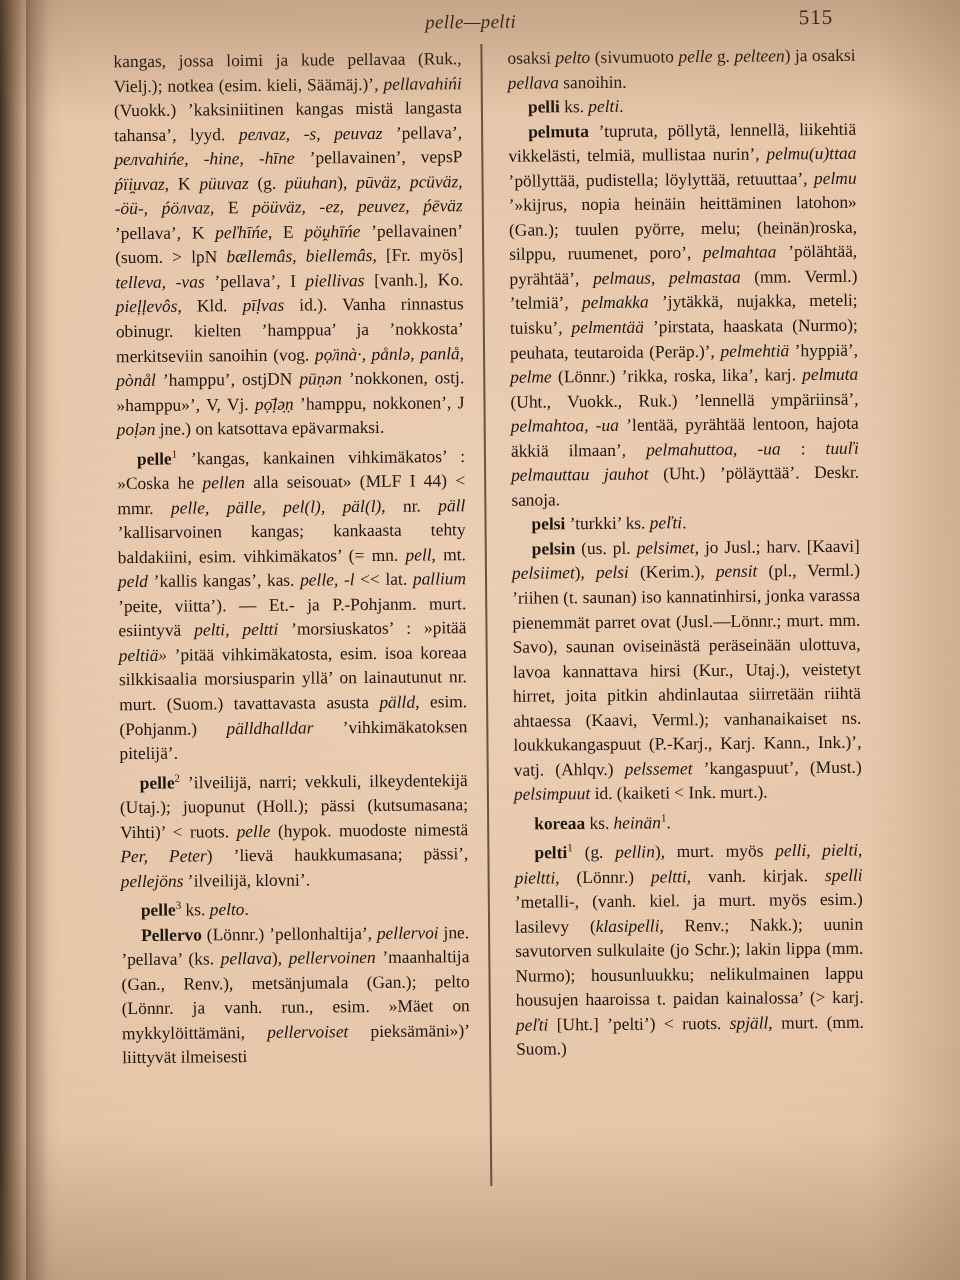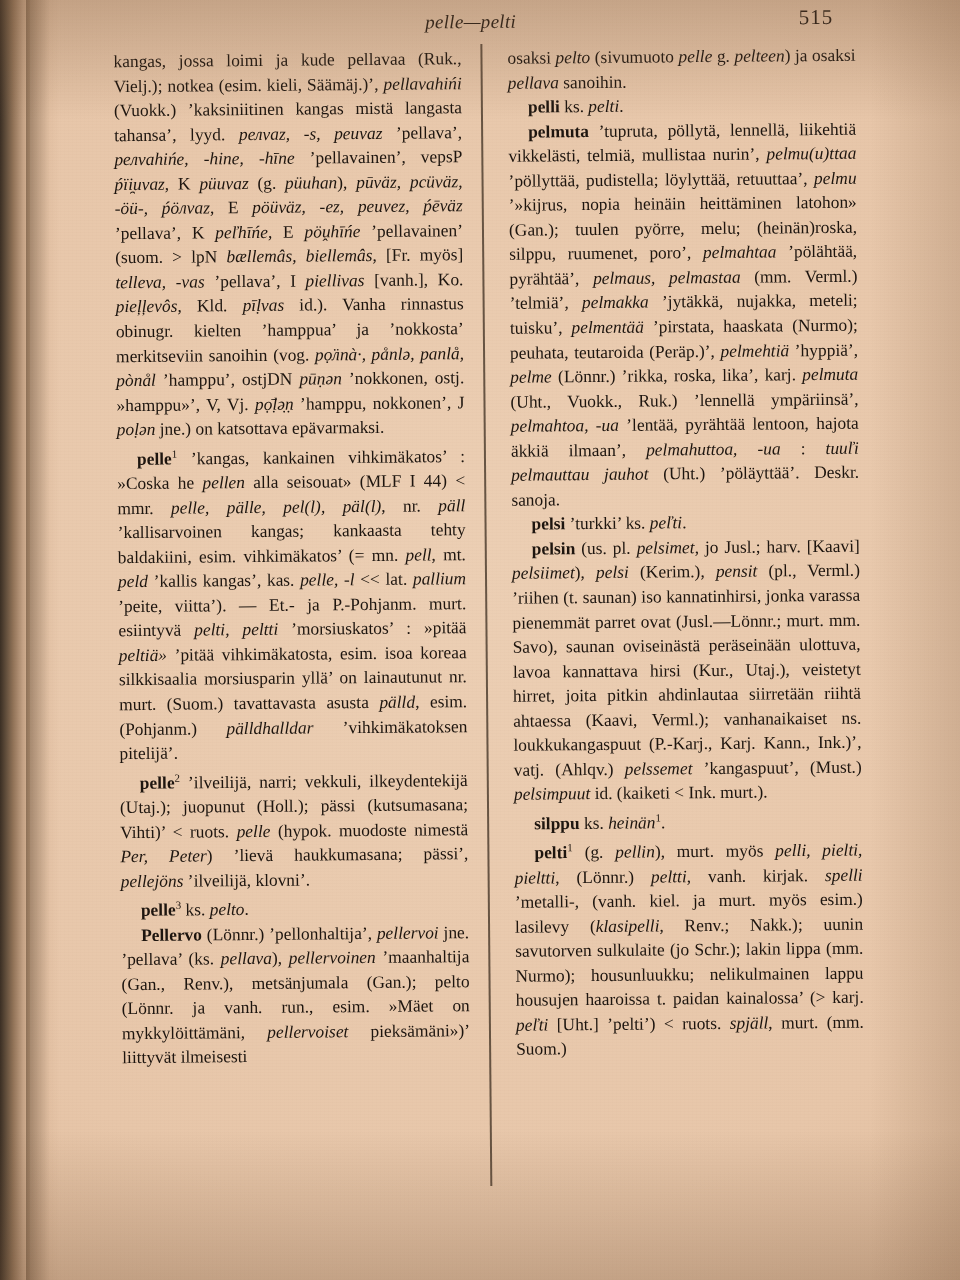--- a/index.html
+++ b/index.html
@@ -111,21 +111,21 @@
           <p class="ind"><span class="ent">pelle</span><span class="sup">2</span><span> ’ilveilijä, narri; vekkuli, ilkeydentekijä (Utaj.); juopunut (Holl.); pässi (kutsumasana; Vihti)’ &lt; ruots. </span><span class="it">pelle</span><span> (hypok. muodoste nimestä </span><span class="it">Per, Peter</span><span>) ’lievä haukkumasana; pässi’, </span><span class="it">pellejöns</span><span> ’ilveilijä, klovni’.</span></p>
           <p class="ind"><span class="ent">pelle</span><span class="sup">3</span><span> ks. </span><span class="it">pelto</span><span>.</span></p>
           <p class="ind"><span class="ent">Pellervo</span><span> (Lönnr.) ’pellonhaltija’, </span><span class="it">pellervoi</span><span> jne. ’pellava’ (ks. </span><span class="it">pellava</span><span>), </span><span class="it">pellervoinen</span><span> ’maanhaltija (Gan., Renv.), metsänjumala (Gan.); pelto (Lönnr. ja vanh. run., esim. »Mäet on mykkylöittämäni, </span><span class="it">pellervoiset</span><span> pieksämäni»)’ liittyvät ilmeisesti</span></p>
         </div>
       <div class="col" id="col-right">
           <p><span>osaksi </span><span class="it">pelto</span><span> (sivumuoto </span><span class="it">pelle</span><span> g. </span><span class="it">pelteen</span><span>) ja osaksi </span><span class="it">pellava</span><span> sanoihin.</span></p>
           <p class="ind"><span class="ent">pelli</span><span> ks. </span><span class="it">pelti</span><span>.</span></p>
           <p class="ind"><span class="ent">pelmuta</span><span> ’tupruta, pöllytä, lennellä, liikehtiä vikkelästi, telmiä, mullistaa nurin’, </span><span class="it">pelmu(u)ttaa</span><span> ’pöllyttää, pudistella; löylyttää, retuuttaa’, </span><span class="it">pelmu</span><span> ’»kijrus, nopia heinäin heittäminen latohon» (Gan.); tuulen pyörre, melu; (heinän)roska, silppu, ruumenet, poro’, </span><span class="it">pelmahtaa</span><span> ’pölähtää, pyrähtää’, </span><span class="it">pelmaus, pelmastaa</span><span> (mm. Verml.) ’telmiä’, </span><span class="it">pelmakka</span><span> ’jytäkkä, nujakka, meteli; tuisku’, </span><span class="it">pelmentää</span><span> ’pirstata, haaskata (Nurmo); peuhata, teutaroida (Peräp.)’, </span><span class="it">pelmehtiä</span><span> ’hyppiä’, </span><span class="it">pelme</span><span> (Lönnr.) ’rikka, roska, lika’, karj. </span><span class="it">pelmuta</span><span> (Uht., Vuokk., Ruk.) ’lennellä ympäriinsä’, </span><span class="it">pelmahtoa, -ua</span><span> ’lentää, pyrähtää lentoon, hajota äkkiä ilmaan’, </span><span class="it">pelmahuttoa, -ua</span><span> : </span><span class="it">tuuľi pelmauttau jauhot</span><span> (Uht.) ’pöläyttää’. Deskr. sanoja.</span></p>
           <p class="ind"><span class="ent">pelsi</span><span> ’turkki’ ks. </span><span class="it">peľti</span><span>.</span></p>
           <p class="ind"><span class="ent">pelsin</span><span> (us. pl. </span><span class="it">pelsimet</span><span>, jo Jusl.; harv. [Kaavi] </span><span class="it">pelsiimet</span><span>), </span><span class="it">pelsi</span><span> (Kerim.), </span><span class="it">pensit</span><span> (pl., Verml.) ’riihen (t. saunan) iso kannatinhirsi, jonka varassa pienemmät parret ovat (Jusl.—Lönnr.; murt. mm. Savo), saunan oviseinästä peräseinään ulottuva, lavoa kannattava hirsi (Kur., Utaj.), veistetyt hirret, joita pitkin ahdinlautaa siirretään riihtä ahtaessa (Kaavi, Verml.); vanhanaikaiset ns. loukkukangaspuut (P.-Karj., Karj. Kann., Ink.)’, vatj. (Ahlqv.) </span><span class="it">pelssemet</span><span> ’kangaspuut’, (Must.) </span><span class="it">pelsimpuut</span><span> id. (kaiketi &lt; Ink. murt.).</span></p>
-          <p class="ind"><span class="ent">silppu</span><span> ks. </span><span class="it">heinän</span><span class="sup">1</span><span>.</span></p>
+          <p class="ind"><span class="ent">koreaa</span><span> ks. </span><span class="it">heinän</span><span class="sup">1</span><span>.</span></p>
           <p class="ind"><span class="ent">pelti</span><span class="sup">1</span><span> (g. </span><span class="it">pellin</span><span>), murt. myös </span><span class="it">pelli, pielti, pieltti</span><span>, (Lönnr.) </span><span class="it">peltti</span><span>, vanh. kirjak. </span><span class="it">spelli</span><span> ’metalli-, (vanh. kiel. ja murt. myös esim.) lasilevy (</span><span class="it">klasipelli</span><span>, Renv.; Nakk.); uunin savutorven sulkulaite (jo Schr.); lakin lippa (mm. Nurmo); housunluukku; nelikulmainen lappu housujen haaroissa t. paidan kainalossa’ (&gt; karj. </span><span class="it">peľti</span><span> [Uht.] ’pelti’) &lt; ruots. </span><span class="it">spjäll</span><span>, murt. (mm. Suom.)</span></p>
         </div>
     </div>
 
   </div>
 
   <div id="shade-top"></div>
   <div id="shade-bottom"></div>
   <div id="shade-right"></div>
   <div id="grain"></div>

